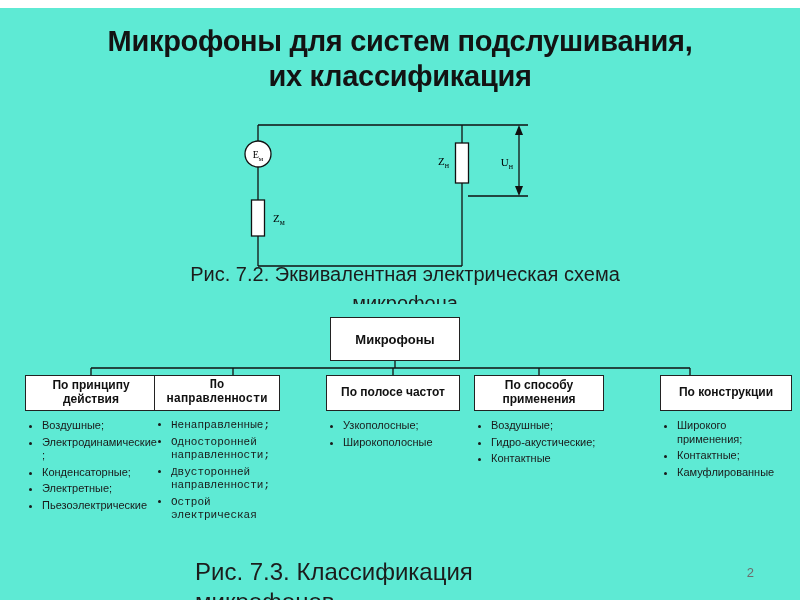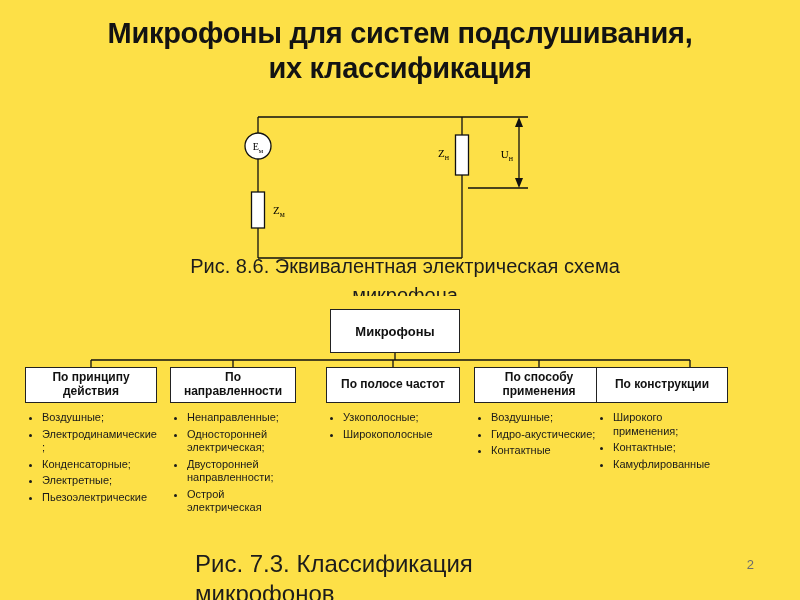--- a/index.html
+++ b/index.html
@@ -1,21 +1,21 @@
 <!DOCTYPE html>
 <html><head>
 <meta charset="utf-8">
 <style>
   * { margin:0; padding:0; box-sizing:border-box; }
   html,body { width:800px; height:600px; }
   body {
     position:relative; overflow:hidden; background:#ffffff;
     font-family:"Liberation Sans", sans-serif; color:#111;
   }
-  .slide { position:absolute; inset:0; background:#fde047; }
+  .slide { position:absolute; inset:0; background:#5eead4;margin-top:8px; }
 
   .title {
     position:absolute; top:16px; left:0; width:100%;
     text-align:center; font-size:29px; font-weight:700;
     line-height:1.22; color:#131313; letter-spacing:-0.3px;
   }
 
   .overlay { position:absolute; left:0; top:0; width:800px; height:600px; pointer-events:none; }
 
   .caption-72 {
@@ -32,24 +32,24 @@
   }
 
   .root-box {
     position:absolute; left:330px; top:309px; width:130px; height:44px;
     border:1.6px solid #222; background:#fff;
     display:flex; align-items:center; justify-content:center;
     font-size:13px; font-weight:700; color:#111;
   }
   .branch { position:absolute; top:367px; }
   .b1 { left:25px;  width:132px; }
-  .b2 { left:170px; width:126px; }
+  .b2 { left:154px; width:126px;font-family:Liberation Mono, monospace; }
   .b3 { left:326px; width:134px; }
   .b4 { left:474px; width:130px; }
-  .b5 { left:596px; width:132px; }
+  .b5 { left:660px; width:132px; }
   .branch .box {
     border:1.6px solid #222; background:#fff; min-height:36px;
     display:flex; align-items:center; justify-content:center;
     text-align:center; font-size:12px; font-weight:700; line-height:1.15;
     padding:2px 4px; color:#111;
   }
   .branch ul { margin-top:8px; padding-left:17px; list-style:disc; }
   .branch li {
     font-size:11px; line-height:13.5px; margin-bottom:3px;
     color:#1a1a1a; overflow-wrap:break-word;
@@ -83,21 +83,21 @@
     <text x="273" y="214" font-size="11"><tspan>Z</tspan><tspan dy="2.5" font-size="8">м</tspan></text>
     <text x="449" y="157" text-anchor="end" font-size="11"><tspan>Z</tspan><tspan dy="2.5" font-size="8">н</tspan></text>
     <text x="513" y="158" text-anchor="end" font-size="11"><tspan>U</tspan><tspan dy="2.5" font-size="8">н</tspan></text>
 
     <g stroke="#111" stroke-width="1.3" fill="none">
       <path d="M395 341 V360 M91 360 H690 M91 360 V367 M233 360 V367 M393 360 V367 M539 360 V367 M690 360 V367"></path>
     </g>
   </svg>
 
   <div class="caption-72">
-    <span>Рис. 8.6. Эквивалентная электрическая схема</span><br>
+    <span>Рис. 7.2. Эквивалентная электрическая схема</span><br>
     <span>микрофона</span>
   </div>
 
   <div class="root-box">
     <span>Микрофоны</span>
   </div>
 
   <div class="branch b1">
     <div class="box">По принципу действия</div>
     <ul>
@@ -106,21 +106,21 @@
       <li>Конденсаторные;</li>
       <li>Электретные;</li>
       <li>Пьезоэлектрические</li>
     </ul>
   </div>
 
   <div class="branch b2">
     <div class="box">По направленности</div>
     <ul>
       <li>Ненаправленные;</li>
-      <li>Односторонней электрическая;</li>
+      <li>Односторонней направленности;</li>
       <li>Двусторонней направленности;</li>
       <li>Острой электрическая</li>
     </ul>
   </div>
 
   <div class="branch b3">
     <div class="box">По полосе частот</div>
     <ul>
       <li>Узкополосные;</li>
       <li>Широкополосные</li>

